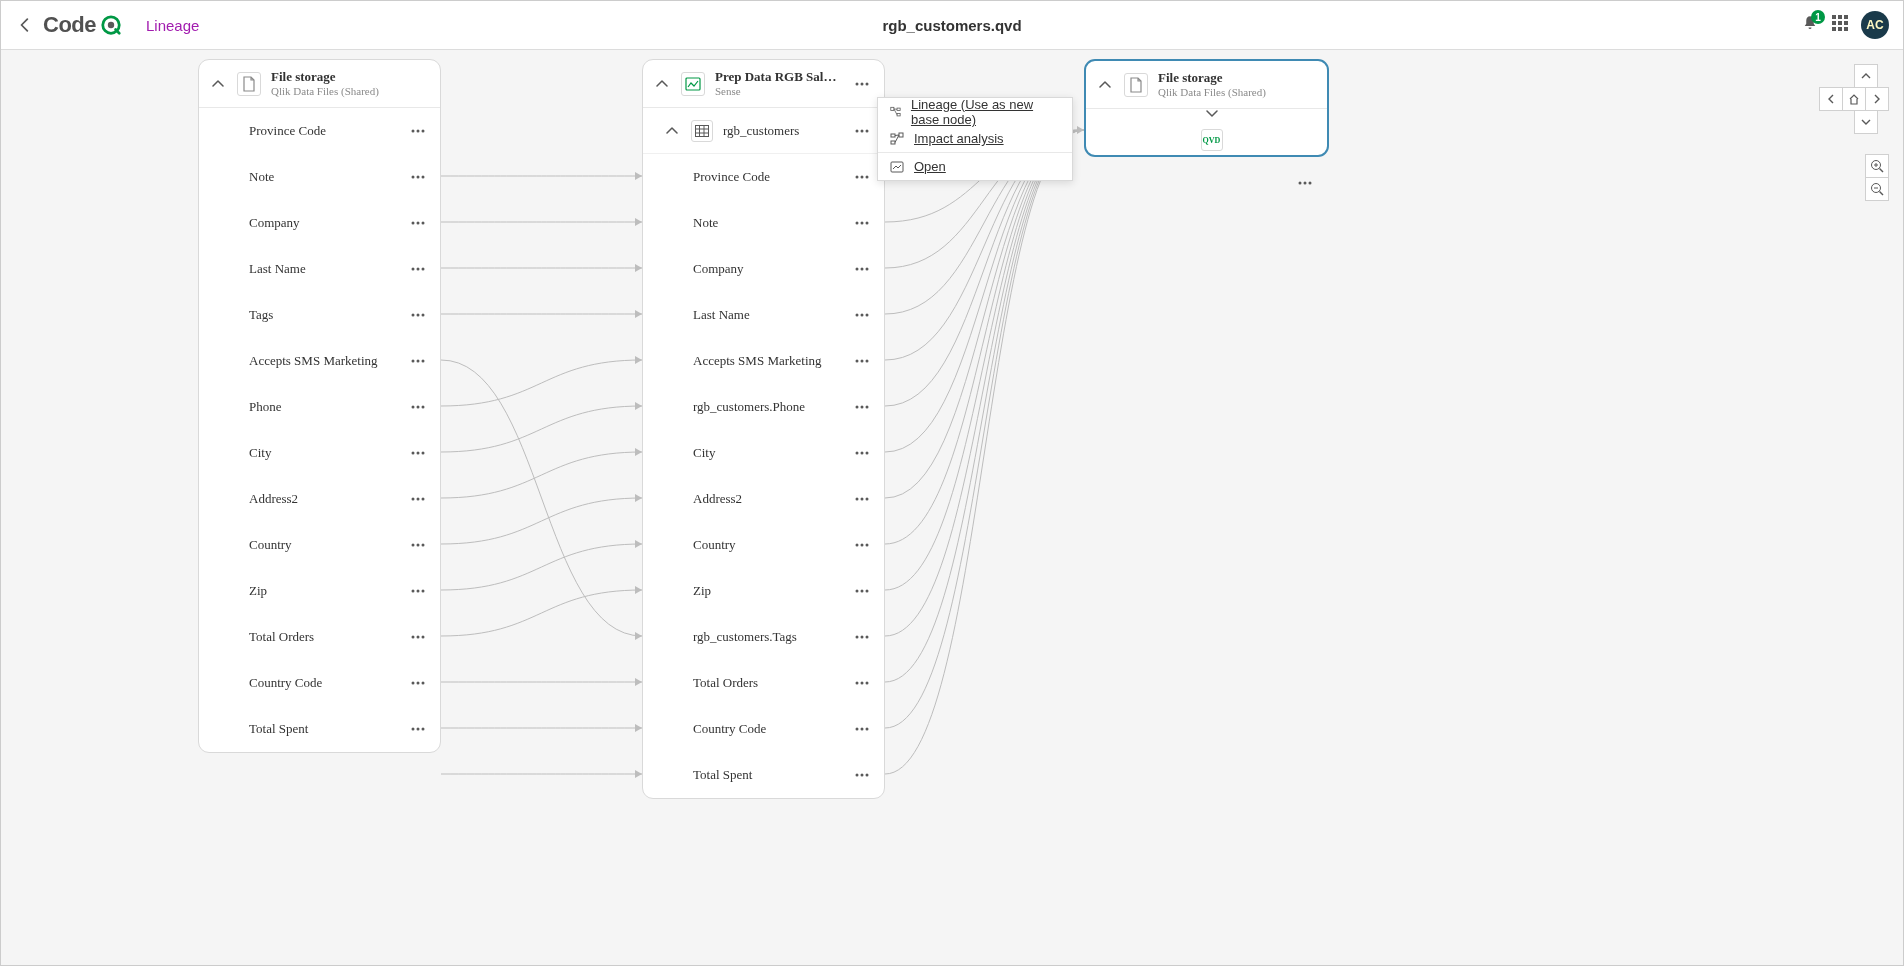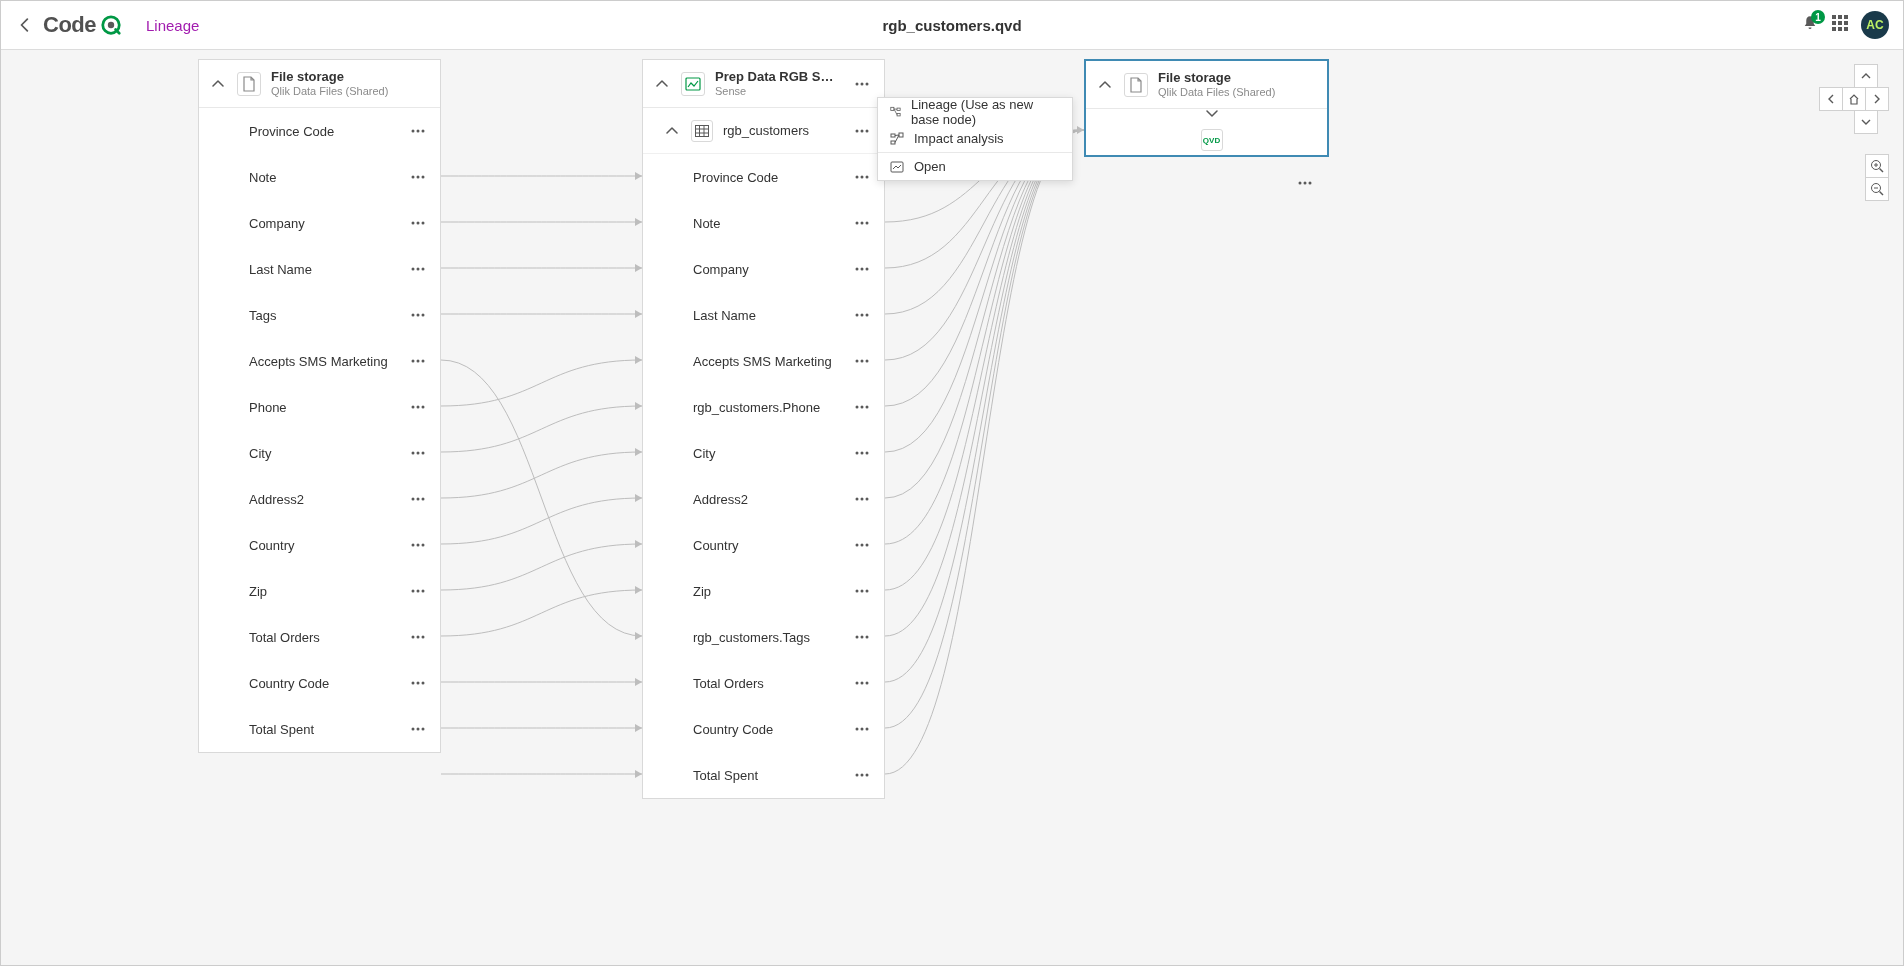--- a/index.html
+++ b/index.html
@@ -10,46 +10,46 @@
   .back-btn { width: 20px; height: 20px; display: flex; align-items: center; justify-content: center; color: #595959; font-size: 16px; cursor: pointer; margin-right: 8px; }
   .logo { display: flex; align-items: center; margin-right: 24px; }
   .logo-text { font-weight: 700; font-size: 22px; color: #515151; letter-spacing: -0.5px; }
   .logo-q { width: 22px; height: 22px; margin-left: 4px; }
   .page-title { font-size: 15px; color: #a21caf; font-weight: 400; }
   .file-name { position: absolute; left: 50%; transform: translateX(-50%); font-size: 15px; font-weight: 600; color: #333; }
   .topbar-right { margin-left: auto; display: flex; align-items: center; gap: 12px; }
   .bell { position: relative; color: #595959; cursor: pointer; }
   .bell-badge { position: absolute; top: -4px; right: -6px; background: #009845; color: #fff; font-size: 10px; font-weight: 700; width: 14px; height: 14px; border-radius: 50%; display: flex; align-items: center; justify-content: center; }
   .grid-icon { color: #595959; cursor: pointer; }
-  .avatar { width: 28px; height: 28px; border-radius: 50%; background: #1a3a4a; color: #bef264; display: flex; align-items: center; justify-content: center; font-size: 12px; font-weight: 600; cursor: pointer; }
+  .avatar { width: 28px; height: 28px; border-radius: 50%; background: #1a3a4a; color: #fef9c3; display: flex; align-items: center; justify-content: center; font-size: 12px; font-weight: 600; cursor: pointer; }
 
   
   .canvas { position: absolute; top: 50px; left: 1px; right: 1px; bottom: 1px; background: #f5f5f5; overflow: hidden; }
   .canvas svg.connectors { position: absolute; top: 0; left: 0; pointer-events: none; }
 
   
-  .card { position: absolute; background: #fff; border: 1px solid #d9d9d9; border-radius: 0; }
+  .card { position: absolute; background: #fff; border: 1px solid #d9d9d9; border-radius: 11px; font-family: Liberation Serif, serif; }
   .card.selected { border: 2px solid #3f8ab3; }
   .card-header { height: 48px; display: flex; align-items: center; padding: 0 10px; border-bottom: 1px solid #e8e8e8; gap: 10px; }
   .chevron { width: 18px; height: 18px; display:flex; align-items:center; justify-content:center; color:#595959; cursor:pointer; }
   .card-icon { width: 24px; height: 24px; border: 1px solid #d9d9d9; border-radius: 3px; display: flex; align-items: center; justify-content: center; background:#fff; flex-shrink:0; }
   .card-title { font-size: 13px; font-weight: 600; color: #333; line-height: 1.2; white-space: nowrap; overflow: hidden; text-overflow: ellipsis; }
   .card-sub { font-size: 11px; color: #8a8a8a; line-height: 1.2; }
   .card-titles { display: flex; flex-direction: column; min-width: 0; flex: 1; }
   .more { width: 24px; height: 24px; display:flex; align-items:center; justify-content:center; color:#595959; cursor:pointer; flex-shrink:0; }
   .table-row { height: 46px; display:flex; align-items:center; padding: 0 10px 0 20px; gap:10px; border-bottom: 1px solid #f0f0f0; }
   .table-row .card-icon { width: 22px; height: 22px; }
   .table-name { font-size: 13px; color: #333; flex: 1; white-space: nowrap; overflow:hidden; text-overflow:ellipsis; }
   .field-list { }
   .field-row { height: 46px; display:flex; align-items:center; padding: 0 10px 0 50px; justify-content: space-between; }
   .field-name { font-size: 13px; color: #333; }
   .card.right .table-row .more { margin-left:auto; }
 
   
-  .context-menu { position: absolute; background:#fff; border:1px solid #d9d9d9; box-shadow: 0 2px 8px rgba(0,0,0,0.12); font-size: 13px; width: 196px; z-index: 100; }
+  .context-menu { position: absolute; background:#fff; border:1px solid #d9d9d9; box-shadow: 0 2px 8px rgba(0,0,0,0.12); font-size: 13px; width: 196px; z-index: 100; text-decoration: underline; }
   .ctx-item { height: 27px; display:flex; align-items:center; gap:10px; padding: 0 12px; color:#333; cursor:pointer; }
   .ctx-sep { border-top: 1px solid #e8e8e8; }
 
   
   .nav-ctrl { position:absolute; display:flex; flex-direction:column; gap:0; }
   .nav-ctrl .row { display:flex; }
   .nav-btn { width: 24px; height: 24px; background:#fff; border:1px solid #d0d0d0; display:flex; align-items:center; justify-content:center; color:#595959; cursor:pointer; margin:-1px 0 0 -1px; }
   .zoom-ctrl { position:absolute; }
   .zoom-btn { width: 24px; height: 24px; background:#fff; border:1px solid #d0d0d0; display:flex; align-items:center; justify-content:center; color:#595959; cursor:pointer; margin-top:-1px; }
 

